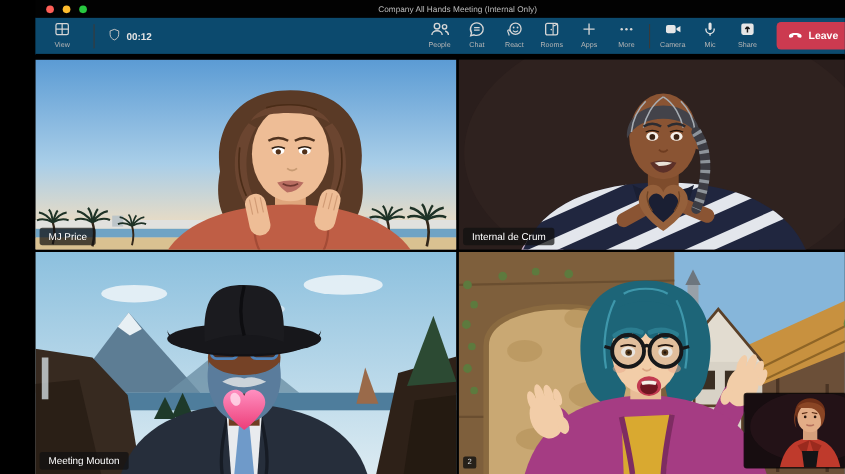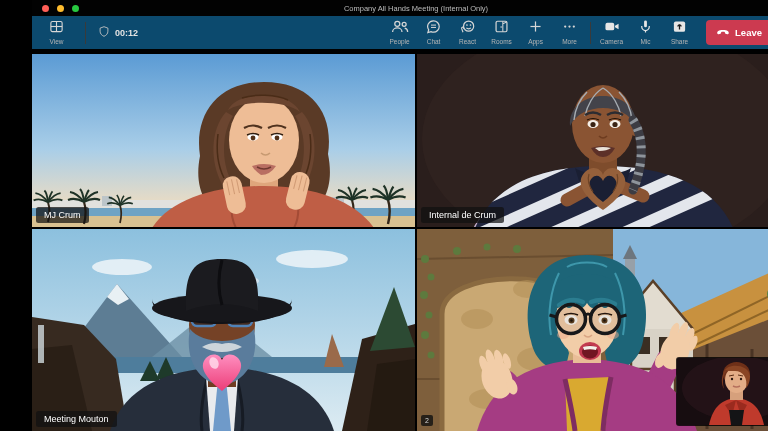--- a/index.html
+++ b/index.html
@@ -269,21 +269,21 @@
         </g>
         <g transform="rotate(14 266 138)">
           <rect x="256" y="118" width="19" height="38" rx="9" fill="#eebd96"></rect>
           <g stroke="#d09a74" stroke-width="1">
               <line x1="261" y1="122" x2="261" y2="136"></line>
               <line x1="266" y1="121" x2="266" y2="136"></line>
               <line x1="271" y1="122" x2="271" y2="136"></line>
             </g>
         </g>
       </svg>
-      <div class="name-label">MJ Crum</div>
+      <div class="name-label">MJ Price</div>
     </div>
 
     <div class="tile">
       <svg class="scene" viewBox="0 0 383 173" preserveAspectRatio="none">
         <defs>
           <clipPath id="cbody">
               <path d="M58 174 C76 132 122 112 186 112 C250 132 298 132 316 174 Z M58 174 C76 132 122 112 186 112 C250 112 298 132 316 174 Z"></path>
             </clipPath>
         </defs>
         <rect width="383" height="173" fill="#2a1e1c"></rect>

